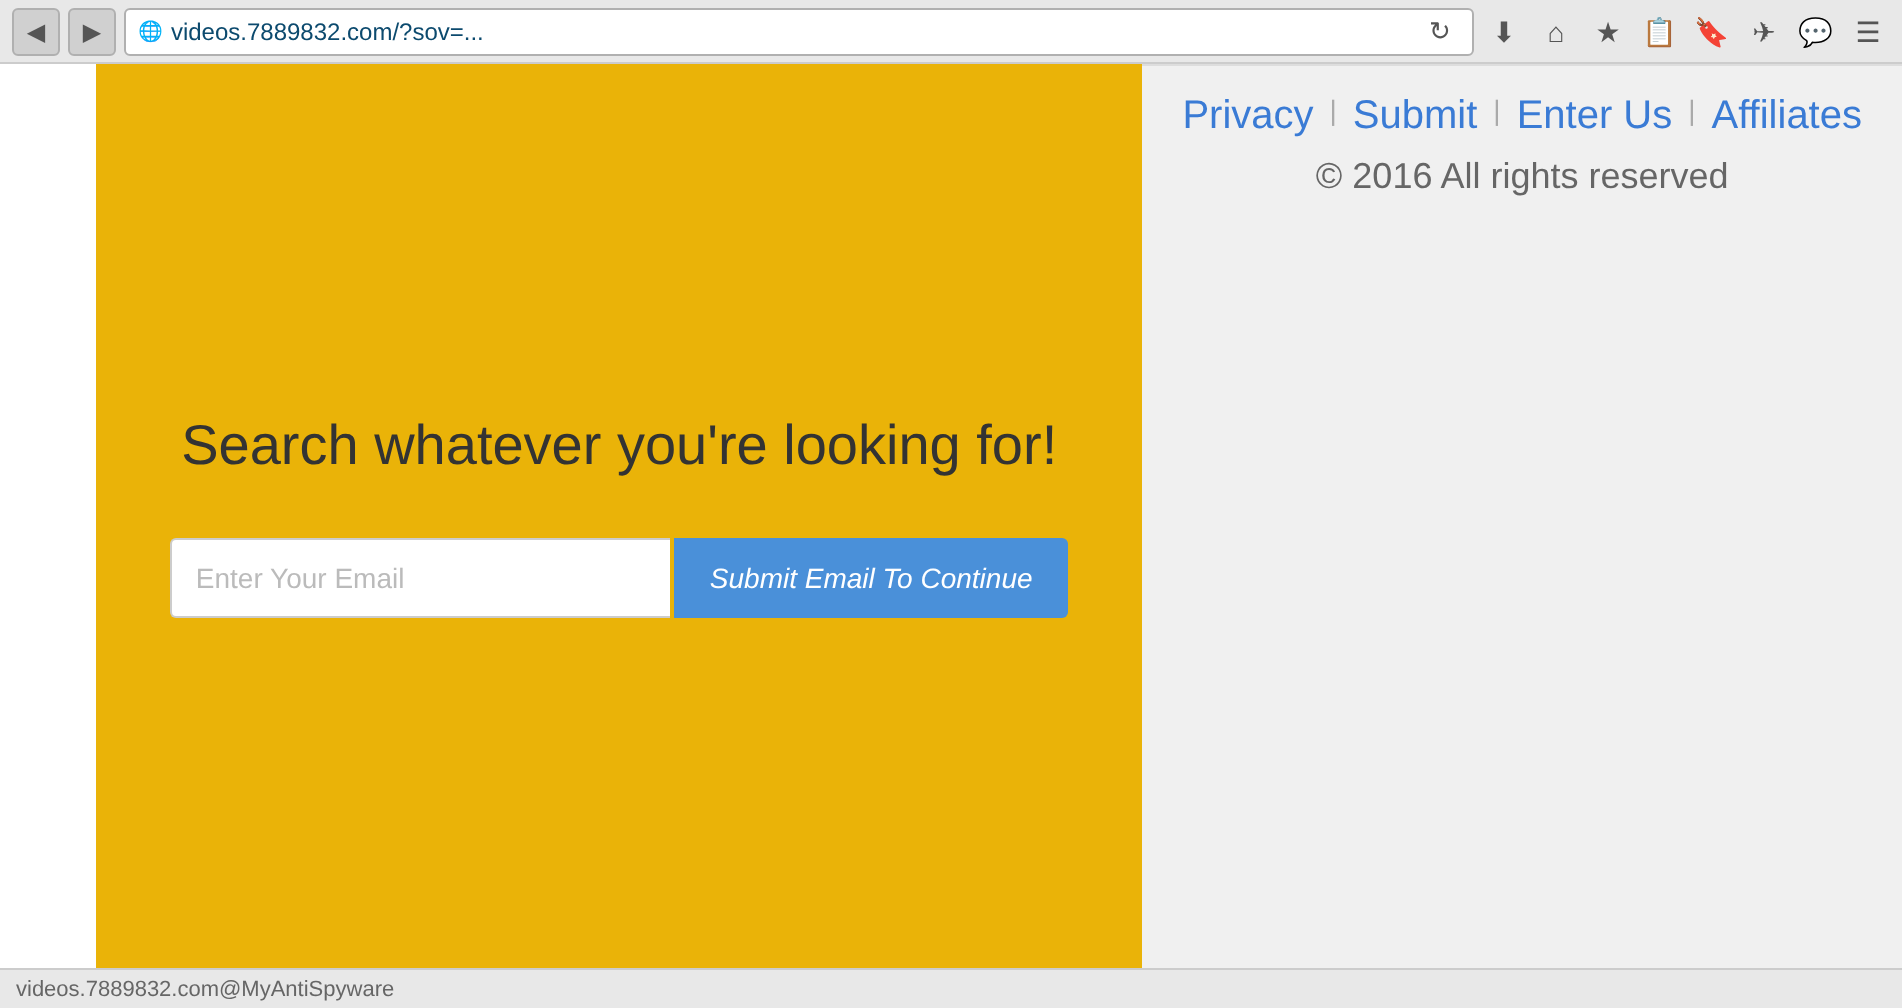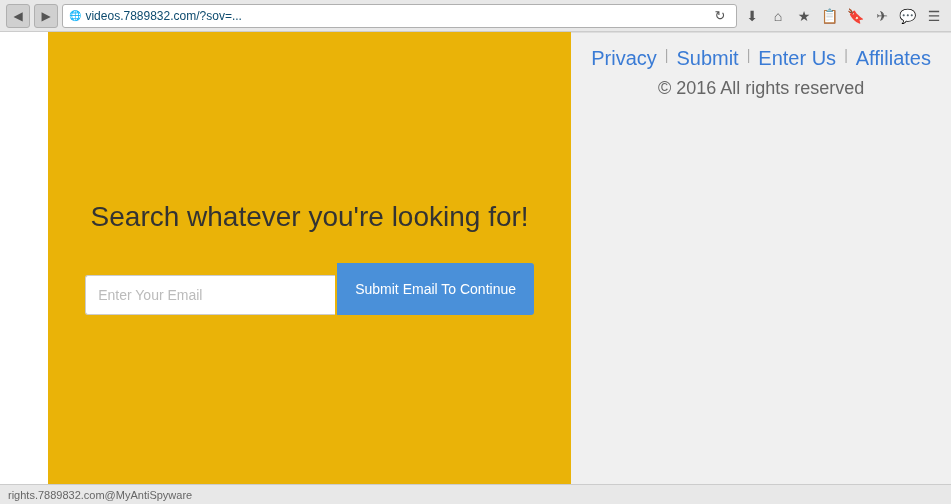--- a/index.html
+++ b/index.html
@@ -119,50 +119,51 @@
     .headline {
       font-size: 28px;
       font-weight: normal;
       color: #333;
       margin-bottom: 30px;
       text-align: center;
     }
 
     .search-form {
       display: flex;
-      align-items: flex-end;
+      align-items: center;
       gap: 2px;
     }
 
     .email-input {
       width: 250px;
       height: 40px;
       border: 1px solid #ccc;
       border-right: none;
       padding: 0 12px;
       font-size: 14px;
       color: #999;
       outline: none;
       border-radius: 3px 0 0 3px;
     }
 
     .email-input::placeholder {
       color: #bbb;
     }
 
     .submit-btn {
-      height: 52px;
+      height: 40px;
       padding: 12px 18px;
       background: #4a90d9;
       color: #fff;
       border: none;
       font-size: 14px;
       cursor: pointer;
       border-radius: 0 3px 3px 0;
       white-space: nowrap;
+      font-style: italic;
     }
 
     
     .footer {
       background: #f0f0f0;
       border-top: 1px solid #ddd;
       padding: 14px 20px 10px;
       text-align: center;
       flex-shrink: 0;
     }
@@ -252,14 +253,14 @@
       <a class="footer-link">Enter Us</a>
       <span class="footer-separator">|</span>
       <a class="footer-link">Affiliates</a>
     </div>
     <div class="footer-copyright">© 2016 All rights reserved</div>
   </div>
 
 </div>
 
 <div class="status-bar">
-  <span class="status-text">rights.7889832.com@MyAntiSpyware</span>
+  <span class="status-text">videos.7889832.com@MyAntiSpyware</span>
 </div>
 
 </body></html>

